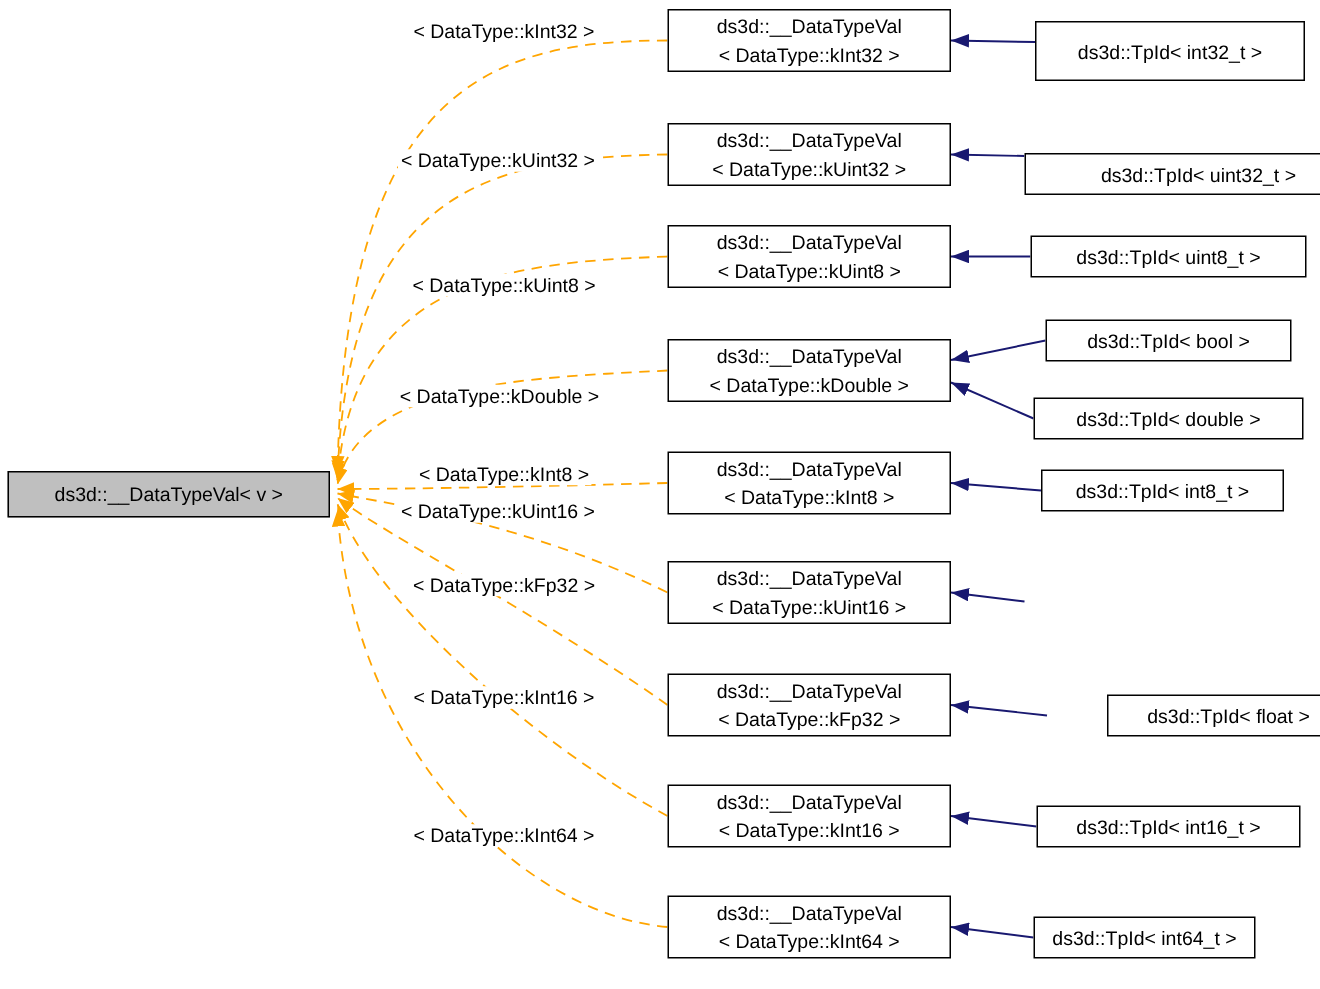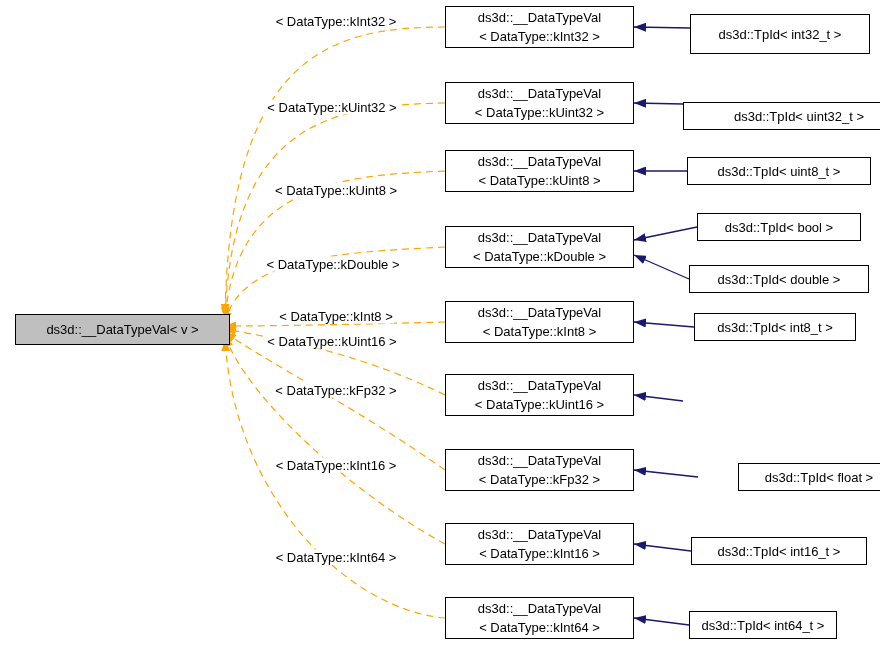--- a/index.html
+++ b/index.html
@@ -20,21 +20,21 @@
     background:#fff;
     display:flex;
     flex-direction:column;
     align-items:center;
     justify-content:center;
     text-align:center;
     line-height:19px;
     white-space:nowrap;
     cursor:pointer;
   }
-  .node.root{background:#bfbfbf;margin-left:10px;}
+  .node.root{background:#bfbfbf;}
   .edge-label{
     position:absolute;
     transform:translate(-50%,-50%);
     white-space:nowrap;
     background:#fff;
     padding:0 2px;
     line-height:15px;
   }
 </style>
 </head>

